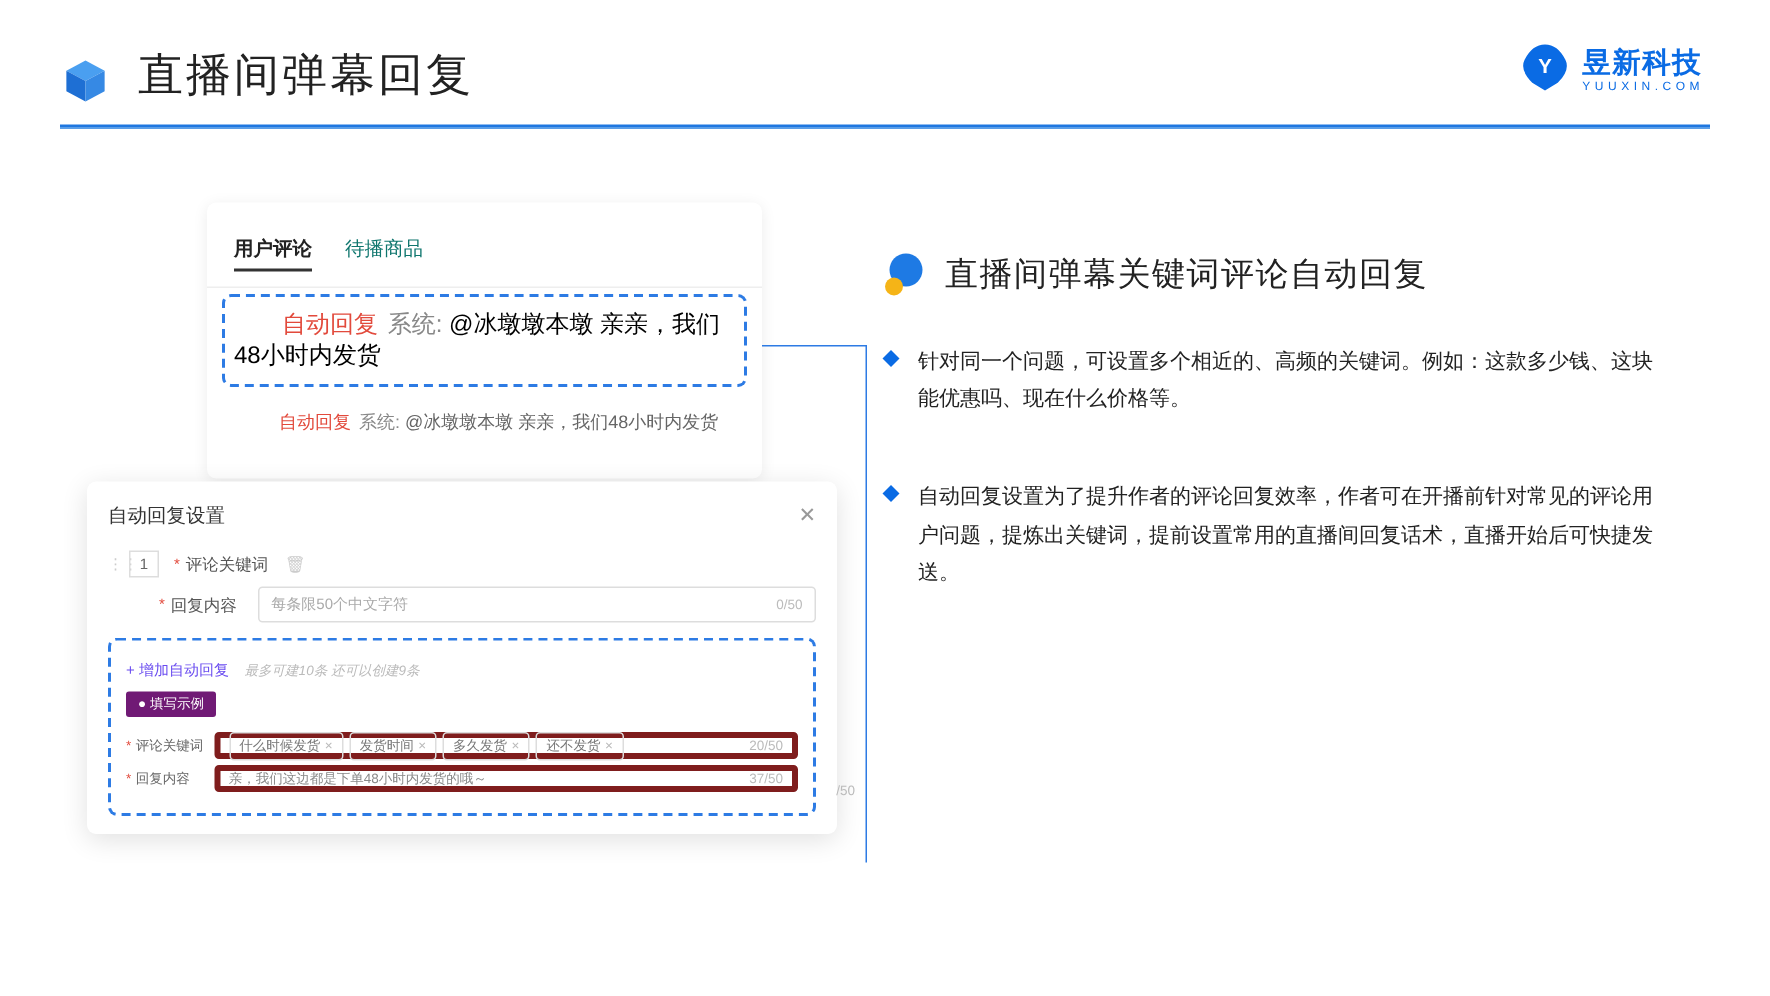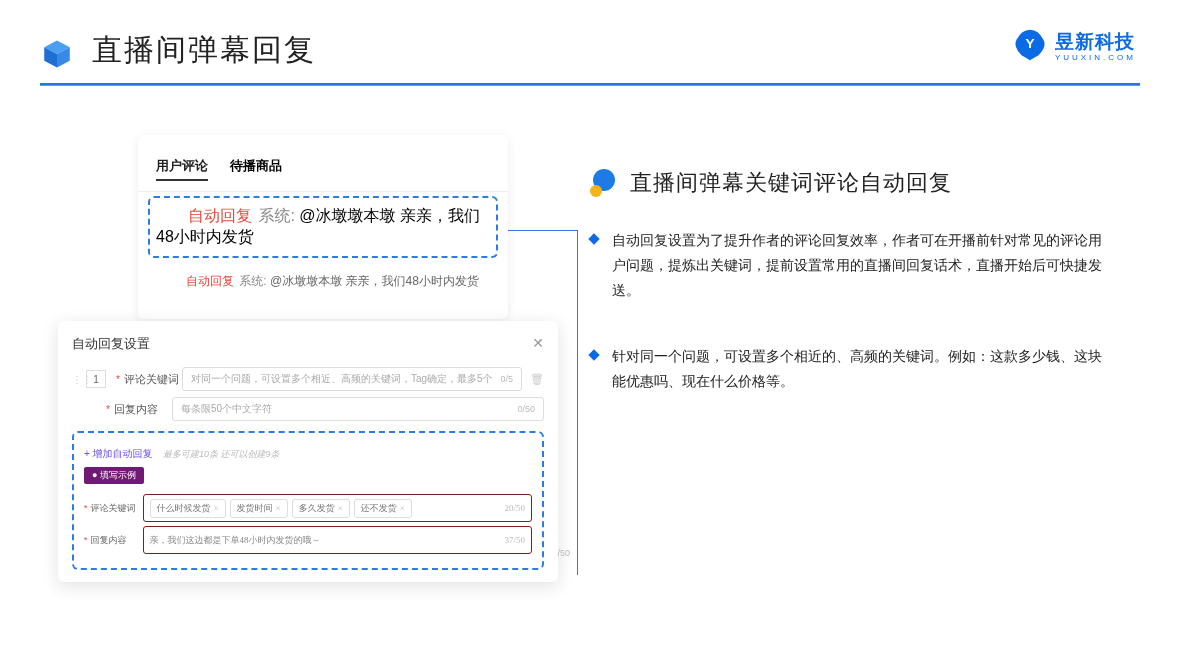--- a/index.html
+++ b/index.html
@@ -13,21 +13,21 @@
 .brand-logo { width: 34px; height: 34px; margin-right: 8px; }
 .brand-text { font-size: 19px; font-weight: bold; color: #0a6be4; letter-spacing: 1px; }
 .brand-sub { font-size: 8px; color: #0a6be4; letter-spacing: 3px; margin-top: -2px; }
 .divider { height: 3px; background: linear-gradient(to bottom, #1f77e0 50%, #5a9ee8 50%); margin: 0 40px; }
 
 
 .left-area { position: absolute; top: 135px; left: 58px; width: 520px; }
 
 .card-comments { width: 370px; margin-left: 80px; background: #fff; border-radius: 6px; box-shadow: 0 2px 10px rgba(0,0,0,0.08); padding: 18px 0; }
 .tabs { display: flex; padding: 0 18px 10px; border-bottom: 1px solid #eee; }
-.tab { font-size: 13px; color: #000000; padding: 4px 0; margin-right: 22px; font-weight: bold; }
+.tab { font-size: 13px; color: #0f766e; padding: 4px 0; margin-right: 22px; }
 .tab.active { color: #222; font-weight: 600; border-bottom: 2px solid #333; }
 
 .comment-row { padding: 10px 16px; font-size: 12px; line-height: 1.6; color: #666; }
 .auto-reply-tag { color: #e24a3c; margin-right: 2px; margin-left: 32px; }
 .user-at { color: #888; }
 .highlight-box { border: 2px dashed #2d7be4; border-radius: 6px; margin: 4px 10px; padding: 8px 6px; }
 
 .card-settings { position: relative; width: 500px; margin-top: 2px; background: #fff; border-radius: 6px; box-shadow: 0 4px 18px rgba(0,0,0,0.12); padding: 14px 14px 12px; }
 .settings-header { display:flex; justify-content:space-between; font-size: 13px; font-weight: 500; color: #333; margin-bottom: 14px; }
 .close-x { color:#999; font-size:14px; }
@@ -43,21 +43,21 @@
 
 .example-area { border: 2px dashed #2d7be4; border-radius: 6px; padding: 10px; margin-top: 10px; position:relative; }
 .add-link { color: #6a4cf0; font-size: 10px; }
 .add-desc { color: #bbb; font-size: 9px; margin-left: 6px; font-style: italic; }
 .ex-badge { display:inline-block; background: #701a75; color: #fff; font-size: 9px; padding: 2px 8px; border-radius: 2px; margin: 6px 0; }
 .tag-chip { display: inline-flex; align-items:center; border: 1px solid #ddd; border-radius: 3px; font-size: 9px; color: #777; padding: 2px 6px; margin-right: 4px; }
 .tag-x { color: #bbb; margin-left: 3px; font-size:9px; }
 .ex-row { display:flex; align-items:center; margin:4px 0; }
 .ex-label { font-size:9px; color:#666; width:52px; }
 .ex-star { color:#e24a3c; font-size:9px; margin-right:3px; }
-.ex-field { flex:1; border:1px solid #7f1d1d; border-radius:3px; height:28px; display:flex; align-items:center; padding:0 6px; font-size:9px; color:#888; justify-content:space-between;font-family:Liberation Serif, serif; }
+.ex-field { flex:1; border:4px solid #7f1d1d; border-radius:3px; height:18px; display:flex; align-items:center; padding:0 6px; font-size:9px; color:#888; justify-content:space-between; }
 .ext-counter { position:absolute; right:-28px; bottom:10px; font-size:9px; color:#bbb; }
 
 
 .connector { position:absolute; border-top:1px solid #2d7be4; border-right:1px solid #2d7be4; }
 
 
 .right-area { position: absolute; top: 168px; left: 590px; width: 550px; }
 .section-head { display:flex; align-items:center; margin-bottom: 30px; }
 .dot-icon { width: 28px; height: 28px; margin-right: 12px; position:relative; }
 .dot-blue { width:22px; height:22px; background:#1e7ae4; border-radius:50%; position:absolute; top:0; left:3px; }
@@ -113,24 +113,20 @@
     <div class="settings-header">
       <span>自动回复设置</span>
       <span class="close-x">✕</span>
     </div>
 
     <div class="form-row">
       <span class="drag-dots">⋮⋮</span>
       <span class="idx-box">1</span>
       <span class="req-star">*</span>
       <span class="form-label">评论关键词</span>
-      <div class="text-input">
-        <span>对同一个问题，可设置多个相近、高频的关键词，Tag确定，最多5个</span>
-        <span class="counter">0/5</span>
-      </div>
       <span class="trash">🗑</span>
     </div>
     <div class="form-row" style="padding-left:34px;">
       <span class="req-star">*</span>
       <span class="form-label">回复内容</span>
       <div class="text-input">
         <span>每条限50个中文字符</span>
         <span class="counter">0/50</span>
       </div>
     </div>
@@ -165,19 +161,19 @@
 <div class="right-area">
   <div class="section-head">
     <div class="dot-icon">
       <div class="dot-blue"></div>
         <div class="dot-yellow"></div>
     </div>
     <div class="section-title">直播间弹幕关键词评论自动回复</div>
   </div>
   <div class="bullet">
     <div class="diamond"></div>
-    <div class="bullet-text">自动回复设置为了提升作者的评论回复效率，作者可在开播前针对常见的评论用户问题，提炼出关键词，提前设置常用的直播间回复话术，直播开始后可快捷发送。</div>
+    <div class="bullet-text">针对同一个问题，可设置多个相近的、高频的关键词。例如：这款多少钱、这块能优惠吗、现在什么价格等。</div>
   </div>
   <div class="bullet">
     <div class="diamond"></div>
-    <div class="bullet-text">针对同一个问题，可设置多个相近的、高频的关键词。例如：这款多少钱、这块能优惠吗、现在什么价格等。</div>
+    <div class="bullet-text">自动回复设置为了提升作者的评论回复效率，作者可在开播前针对常见的评论用户问题，提炼出关键词，提前设置常用的直播间回复话术，直播开始后可快捷发送。</div>
   </div>
 </div>
 
 </body></html>

